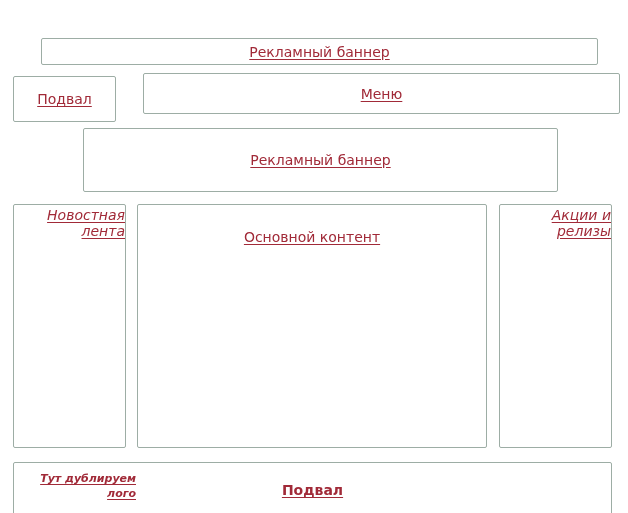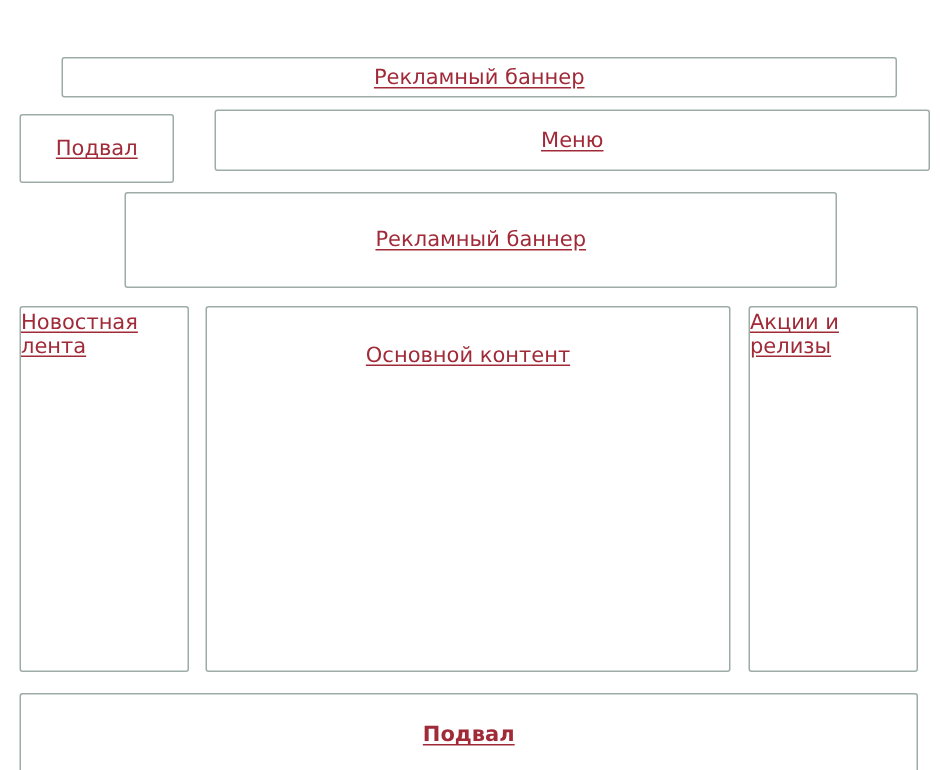--- a/index.html
+++ b/index.html
@@ -32,22 +32,23 @@
     text-decoration:underline;
     text-underline-offset:2px;
     font-size:14px;
     line-height:16px;
     cursor:pointer;
     white-space:nowrap;
   }
   .wrap-label{
     white-space:normal;
     display:block;
-    text-align:left;
+    text-align:right;
     line-height:16px;
+    font-style:italic;
   }
   
   #top-banner{left:41px;top:9px;width:557px;height:27px;}
   #logo-box{left:13px;top:47px;width:103px;height:46px;}
   #menu-box{left:143px;top:44px;width:477px;height:41px;}
   #mid-banner{left:83px;top:99px;width:475px;height:64px;}
   #news-col{left:13px;top:175px;width:113px;height:244px;padding-top:2px;text-align:center;}
   #main-col{left:137px;top:175px;width:350px;height:244px;text-align:center;}
   #main-col .link{display:inline-block;margin-top:24px;}
   #promo-col{left:499px;top:175px;width:113px;height:244px;padding-top:2px;text-align:center;}
@@ -88,16 +89,17 @@
 
   <div class="box" id="promo-col">
     <span class="link wrap-label">Акции и релизы</span>
   </div>
 
   <div class="box" id="main-col">
     <span class="link">Основной контент</span>
   </div>
 
   <div class="box" id="footer">
+    <span class="link wrap-label" id="footer-logo-note">Тут дублируем лого</span>
     <span class="link" id="footer-label">Подвал</span>
   </div>
 
 </div>
 
 </body></html>

